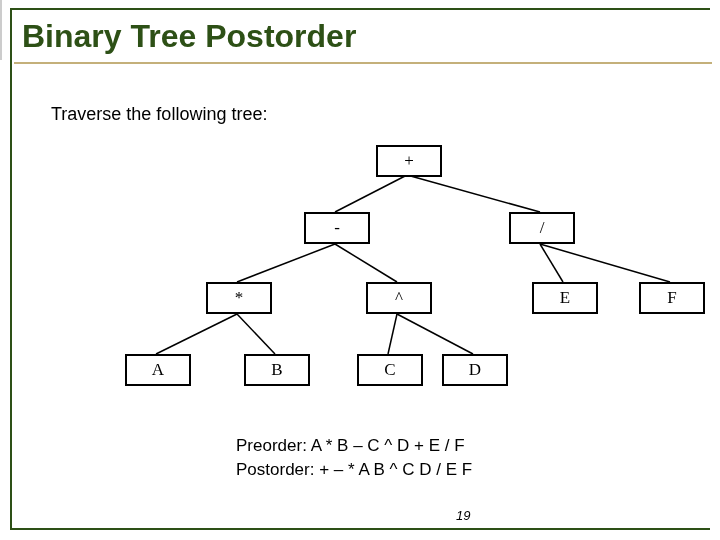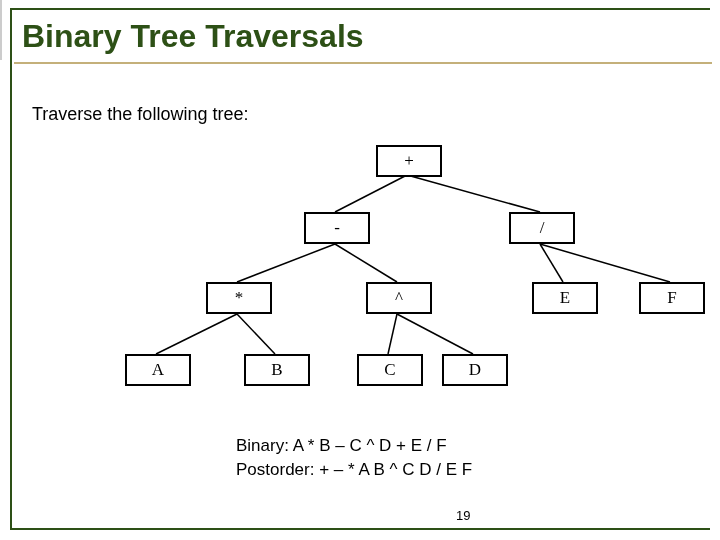--- a/index.html
+++ b/index.html
@@ -33,21 +33,21 @@
     position: absolute;
     top: 62px;
     left: 14px;
     width: 698px;
     height: 2px;
     background: #c4b07a;
   }
   .subtitle {
     position: absolute;
     top: 104px;
-    left: 32px;
+    left: 51px;
     font-size: 18px;
     color: #000;
     text-align: right;
   }
 
   .tree-area {
     position: absolute;
     top: 135px;
     left: 0;
     width: 720px;
@@ -80,31 +80,32 @@
     line-height: 24px;
     color: #000;
     font-family: Arial, sans-serif;
   }
   .page-num {
     position: absolute;
     top: 508px;
     left: 456px;
     font-size: 13px;
     color: #000;
+    font-style: italic;
   }
 </style>
 </head>
 <body>
 
 <div class="border-line border-top"></div>
 <div class="border-line border-left"></div>
 <div class="border-line border-bottom"></div>
 <div class="border-right-top"></div>
 
-<div class="title">Binary Tree Traversals</div>
+<div class="title">Binary Tree Postorder</div>
 <div class="title-underline"></div>
 <div class="subtitle">Traverse the following tree:</div>
 
 <div class="tree-area">
   <svg class="edges">
 
     <line x1="407" y1="40" x2="335" y2="77" stroke="#000" stroke-width="1.5"></line>
     <line x1="407" y1="40" x2="540" y2="77" stroke="#000" stroke-width="1.5"></line>
 
     <line x1="335" y1="109" x2="237" y2="147" stroke="#000" stroke-width="1.5"></line>
@@ -130,17 +131,17 @@
   <div class="node" style="left:532px; top:147px;">E</div>
   <div class="node" style="left:639px; top:147px;">F</div>
 
   <div class="node" style="left:125px; top:219px;">A</div>
   <div class="node" style="left:244px; top:219px;">B</div>
   <div class="node" style="left:357px; top:219px;">C</div>
   <div class="node" style="left:442px; top:219px;">D</div>
 </div>
 
 <div class="result-block">
-  <div><span>Binary: </span><span>A * B – C ^ D + E / F</span></div>
+  <div><span>Preorder: </span><span>A * B – C ^ D + E / F</span></div>
   <div><span>Postorder:  </span><span>+ – * A B ^  C D / E F</span></div>
 </div>
 
 <div class="page-num">19</div>
 
 </body></html>

